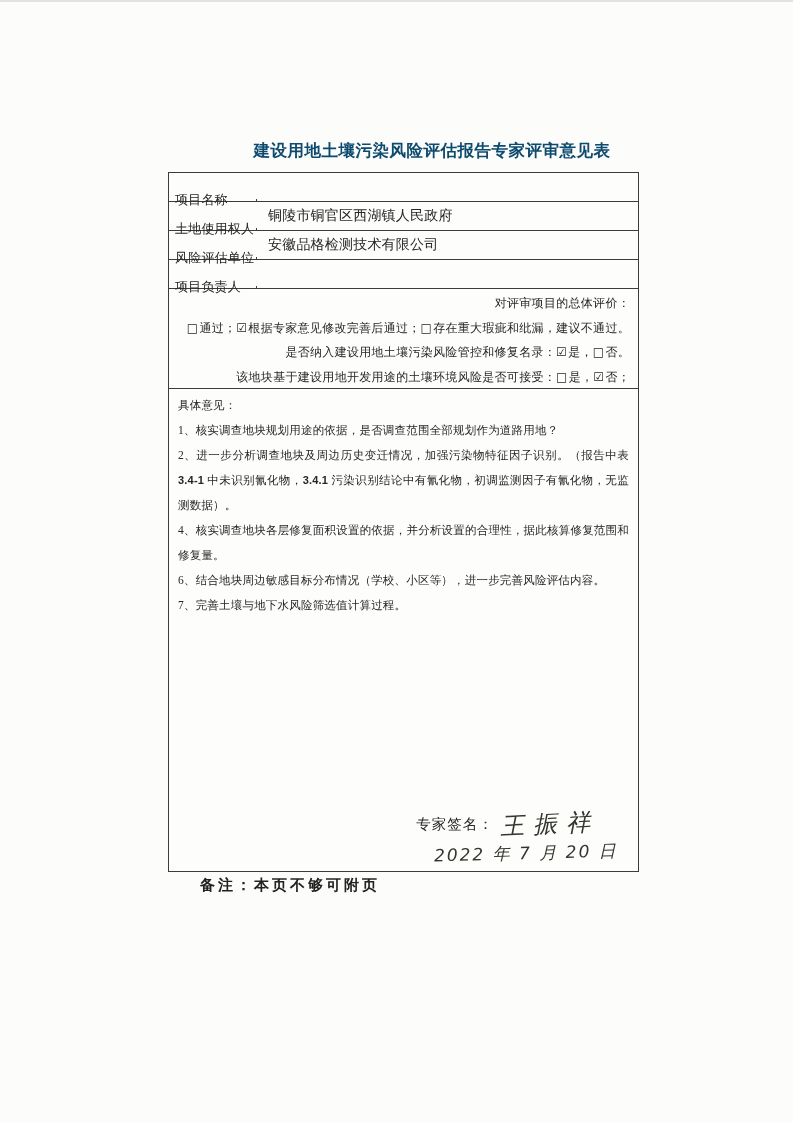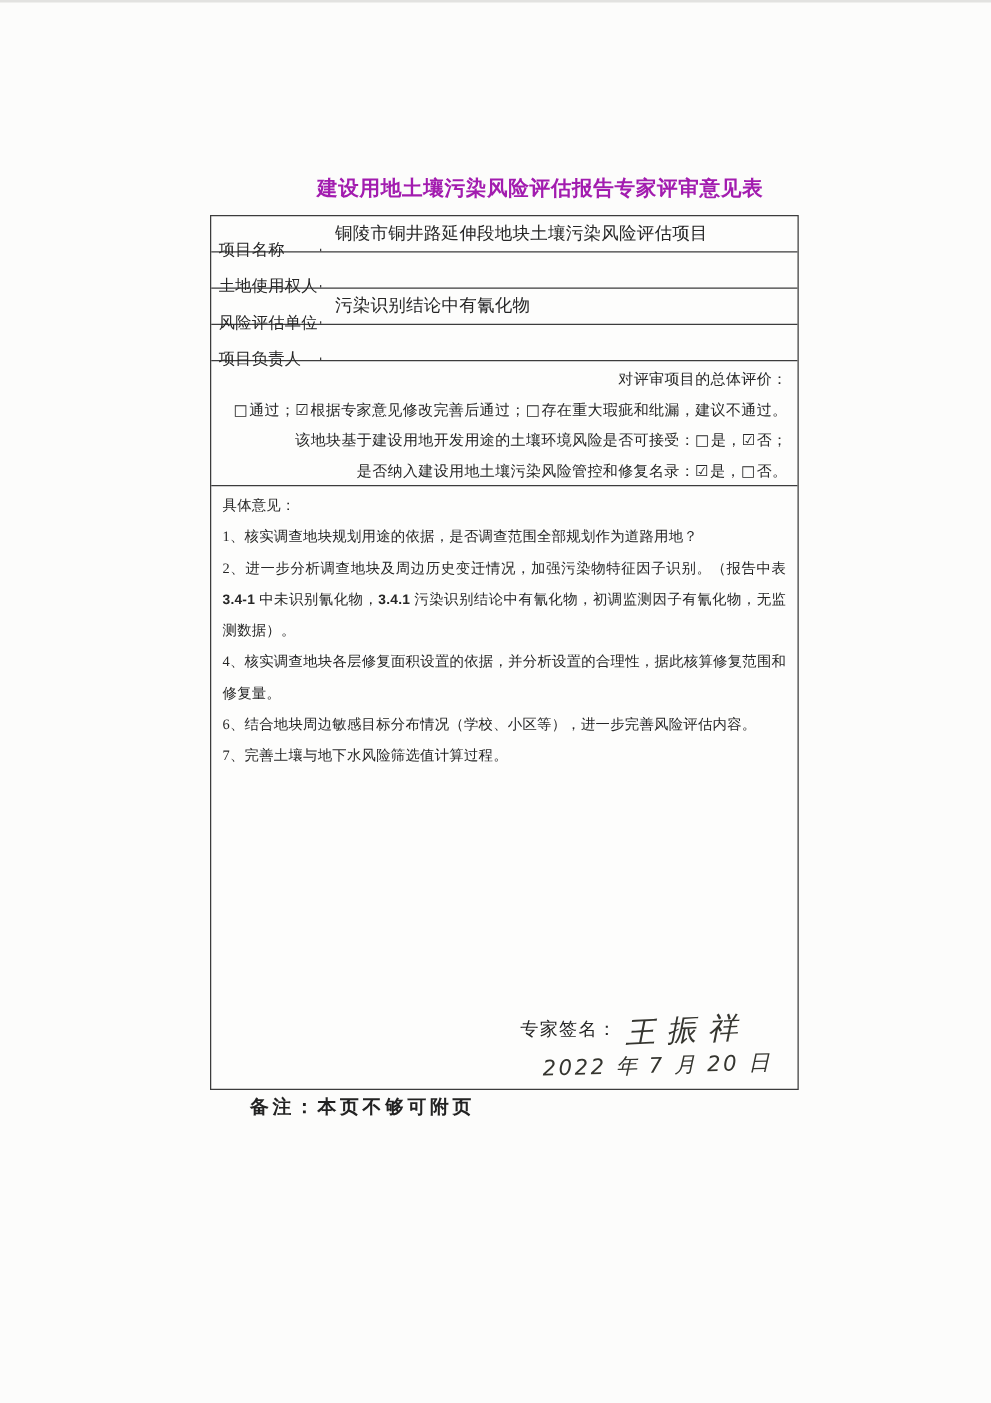--- a/index.html
+++ b/index.html
@@ -15,21 +15,21 @@
     position: absolute; top: 0; left: 0; width: 100%; height: 2px;
     background: #e2e2e0;
   }
   .doc-title {
     position: absolute;
     top: 140px; left: 196px; width: 472px;
     text-align: center;
     font-size: 16.5px;
     font-weight: bold;
     letter-spacing: 0.5px;
-    color: #a21caf;
+    color: #0c4a6e;
   }
   .review-table {
     position: absolute;
     left: 168px; top: 172px; width: 471px;
     border: 1.5px solid #3c3c3c;
     background: #fdfdfc;
   }
   .info-row { display: flex; height: 29px; border-bottom: 1px solid #3c3c3c; }
   .info-label {
     width: 88px;
@@ -113,47 +113,47 @@
 <body>
 
 <div class="scan-edge-top"></div>
 
 <div class="doc-title">建设用地土壤污染风险评估报告专家评审意见表</div>
 
 <div class="review-table">
 
   <div class="info-row">
     <div class="info-label">项目名称</div>
-    <div class="info-value">铜陵市铜井路延伸段地块土壤污染风险评估项目</div>
   </div>
 
   <div class="info-row">
     <div class="info-label">土地使用权人</div>
+    <div class="info-value">铜陵市铜官区西湖镇人民政府</div>
   </div>
 
   <div class="info-row">
     <div class="info-label">风险评估单位</div>
-    <div class="info-value">污染识别结论中有氰化物</div>
+    <div class="info-value">安徽品格检测技术有限公司</div>
   </div>
 
   <div class="info-row">
     <div class="info-label">项目负责人</div>
     <div class="info-value"></div>
   </div>
 
   <div class="eval-cell">
     <div class="eval-line">对评审项目的总体评价：</div>
     <div class="eval-line">
       <span><span class="cb">□</span><span>通过；</span></span><span><span class="cb">☑</span><span>根据专家意见修改完善后通过；</span></span><span><span class="cb">□</span><span>存在重大瑕疵和纰漏，建议不通过。</span></span>
     </div>
     <div class="eval-line">
-      <span>该地块基于建设用地开发用途的土壤环境风险是否可接受：</span><span class="cb">□</span><span>是，</span><span class="cb">☑</span><span>否；</span>
+      <span>是否纳入建设用地土壤污染风险管控和修复名录：</span><span class="cb">☑</span><span>是，</span><span class="cb">□</span><span>否。</span>
     </div>
     <div class="eval-line">
-      <span>是否纳入建设用地土壤污染风险管控和修复名录：</span><span class="cb">☑</span><span>是，</span><span class="cb">□</span><span>否。</span>
+      <span>该地块基于建设用地开发用途的土壤环境风险是否可接受：</span><span class="cb">□</span><span>是，</span><span class="cb">☑</span><span>否；</span>
     </div>
   </div>
 
   <div class="opinions-cell">
     <div class="opinion-line">具体意见：</div>
     <div id="opinions-list">
         <div class="opinion-line"><span>1、核实调查地块规划用途的依据，是否调查范围全部规划作为道路用地？</span></div>
         <div class="opinion-line"><span>2、进一步分析调查地块及周边历史变迁情况，加强污染物特征因子识别。（报告中表 </span><span class="b">3.4-1</span><span> 中未识别氰化物，</span><span class="b">3.4.1</span><span> 污染识别结论中有氰化物，初调监测因子有氰化物，无监测数据）。</span></div>
         <div class="opinion-line"><span>4、核实调查地块各层修复面积设置的依据，并分析设置的合理性，据此核算修复范围和修复量。</span></div>
         <div class="opinion-line"><span>6、结合地块周边敏感目标分布情况（学校、小区等），进一步完善风险评估内容。</span></div>

